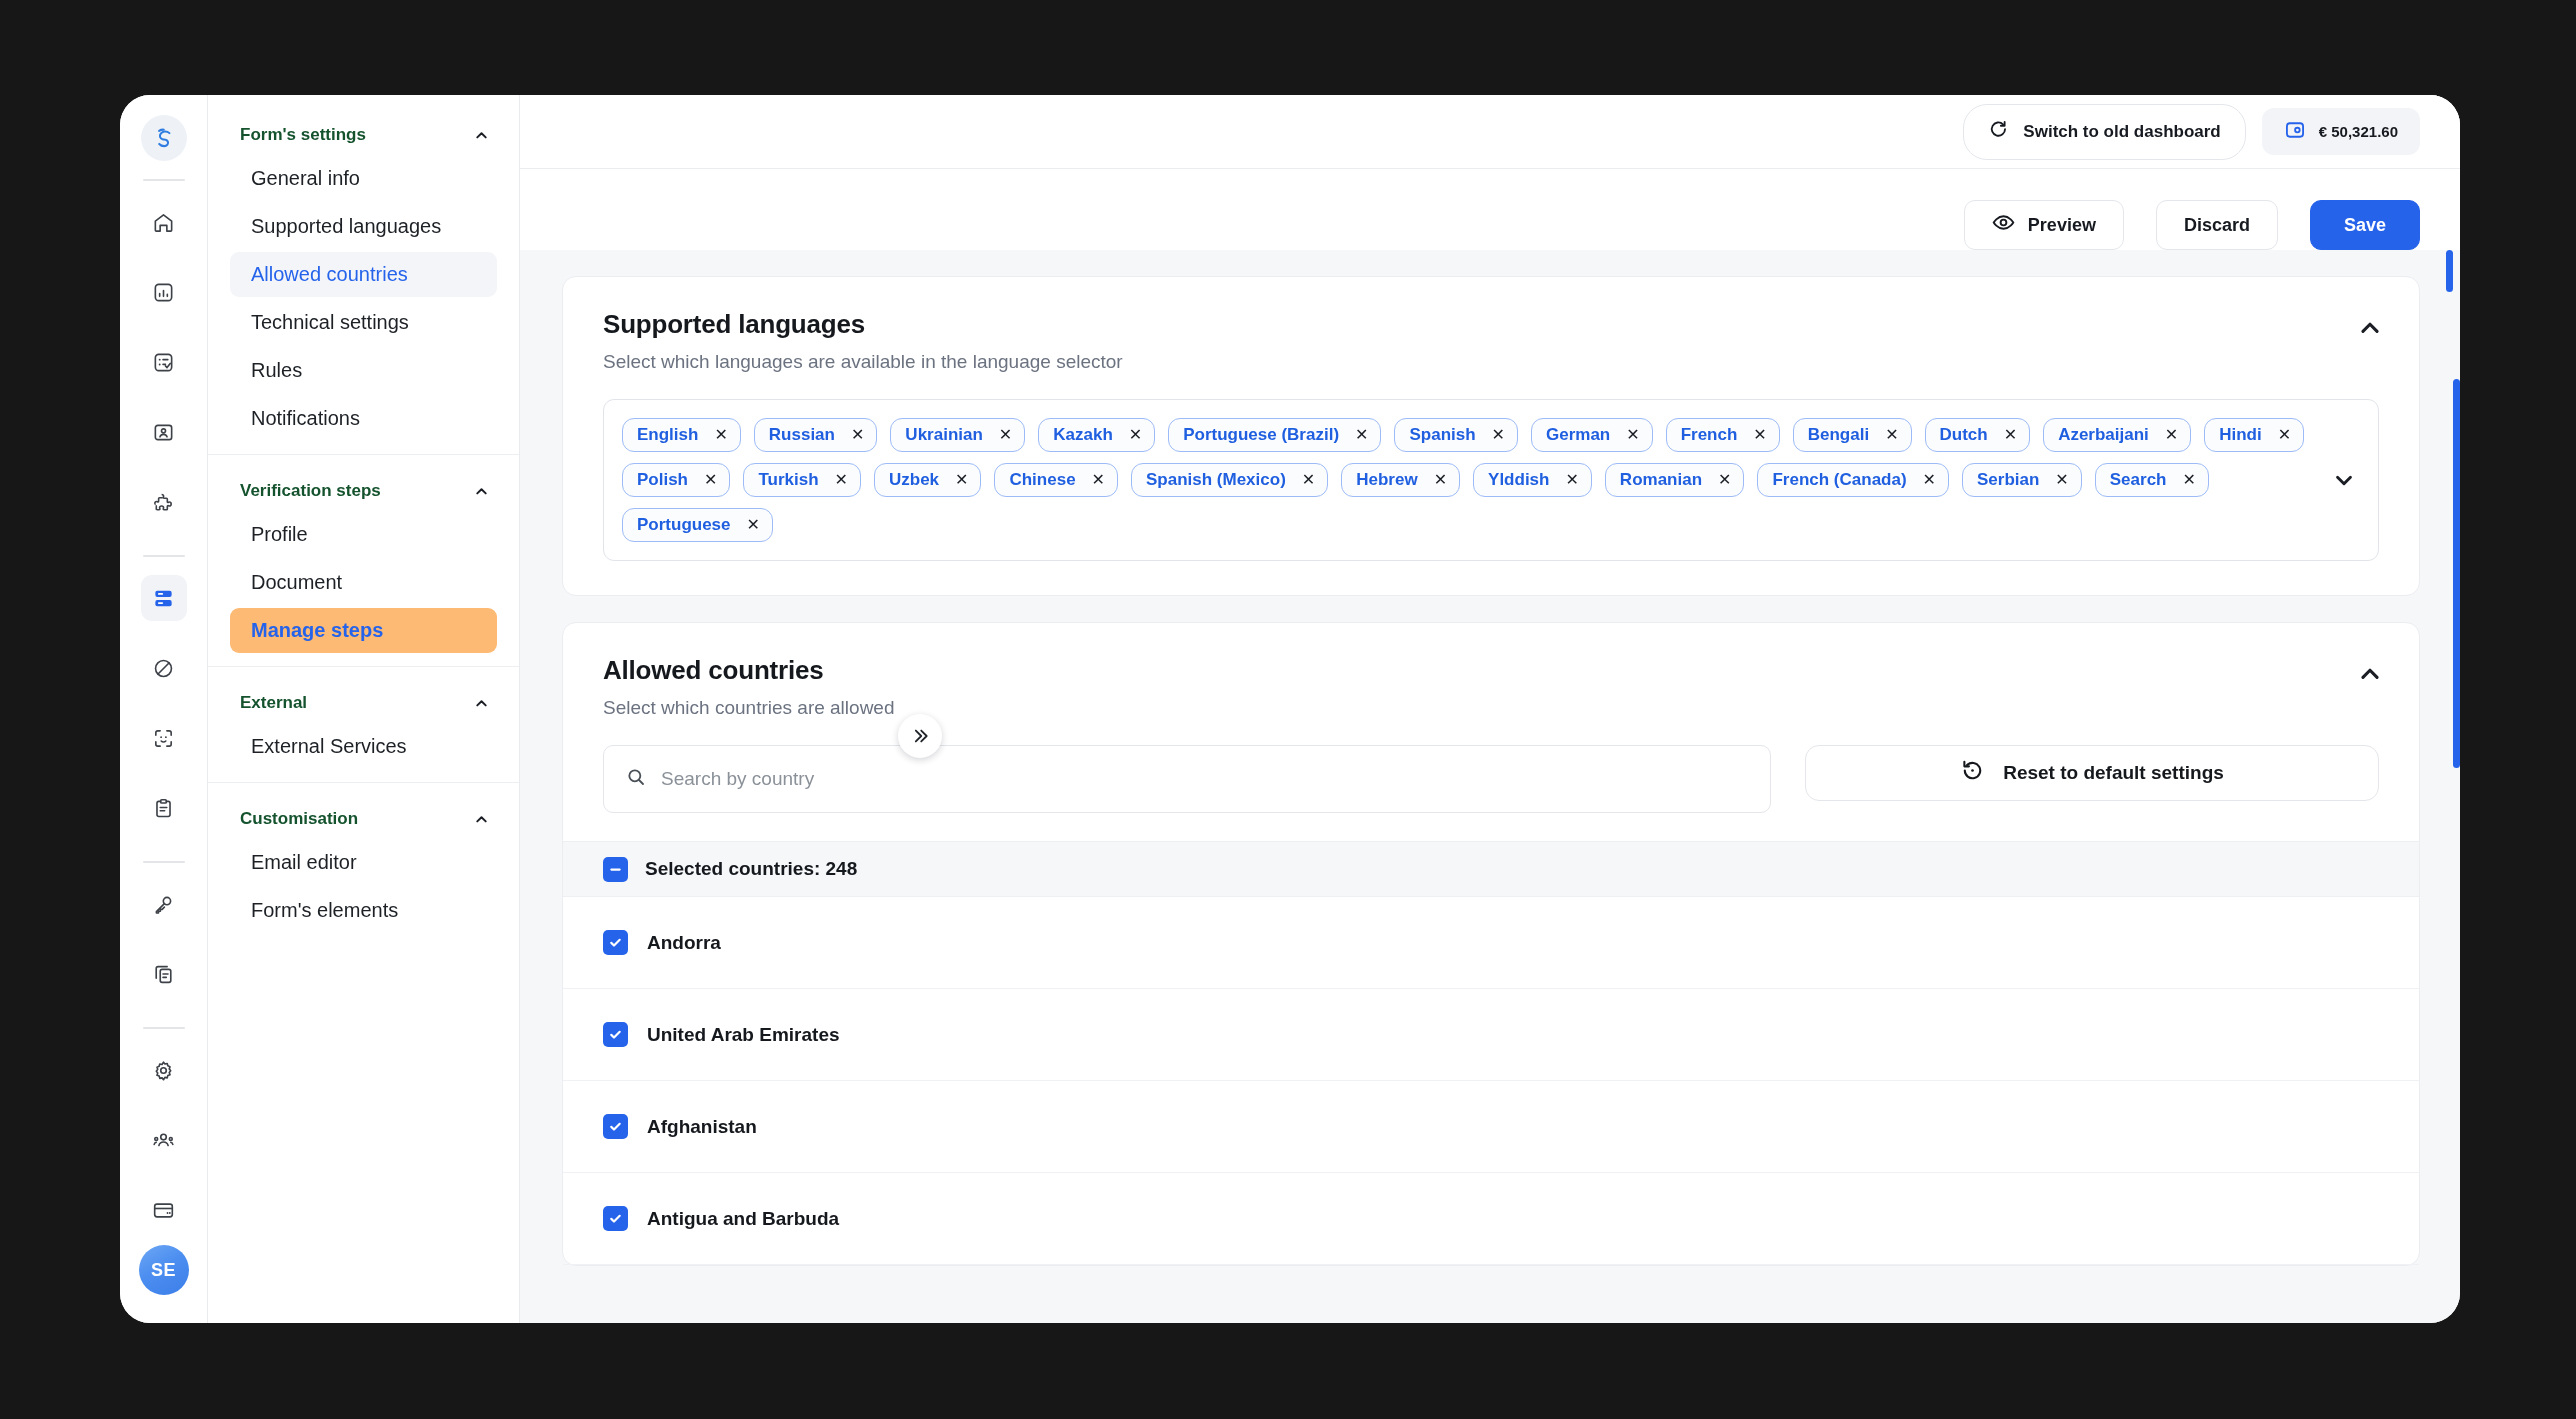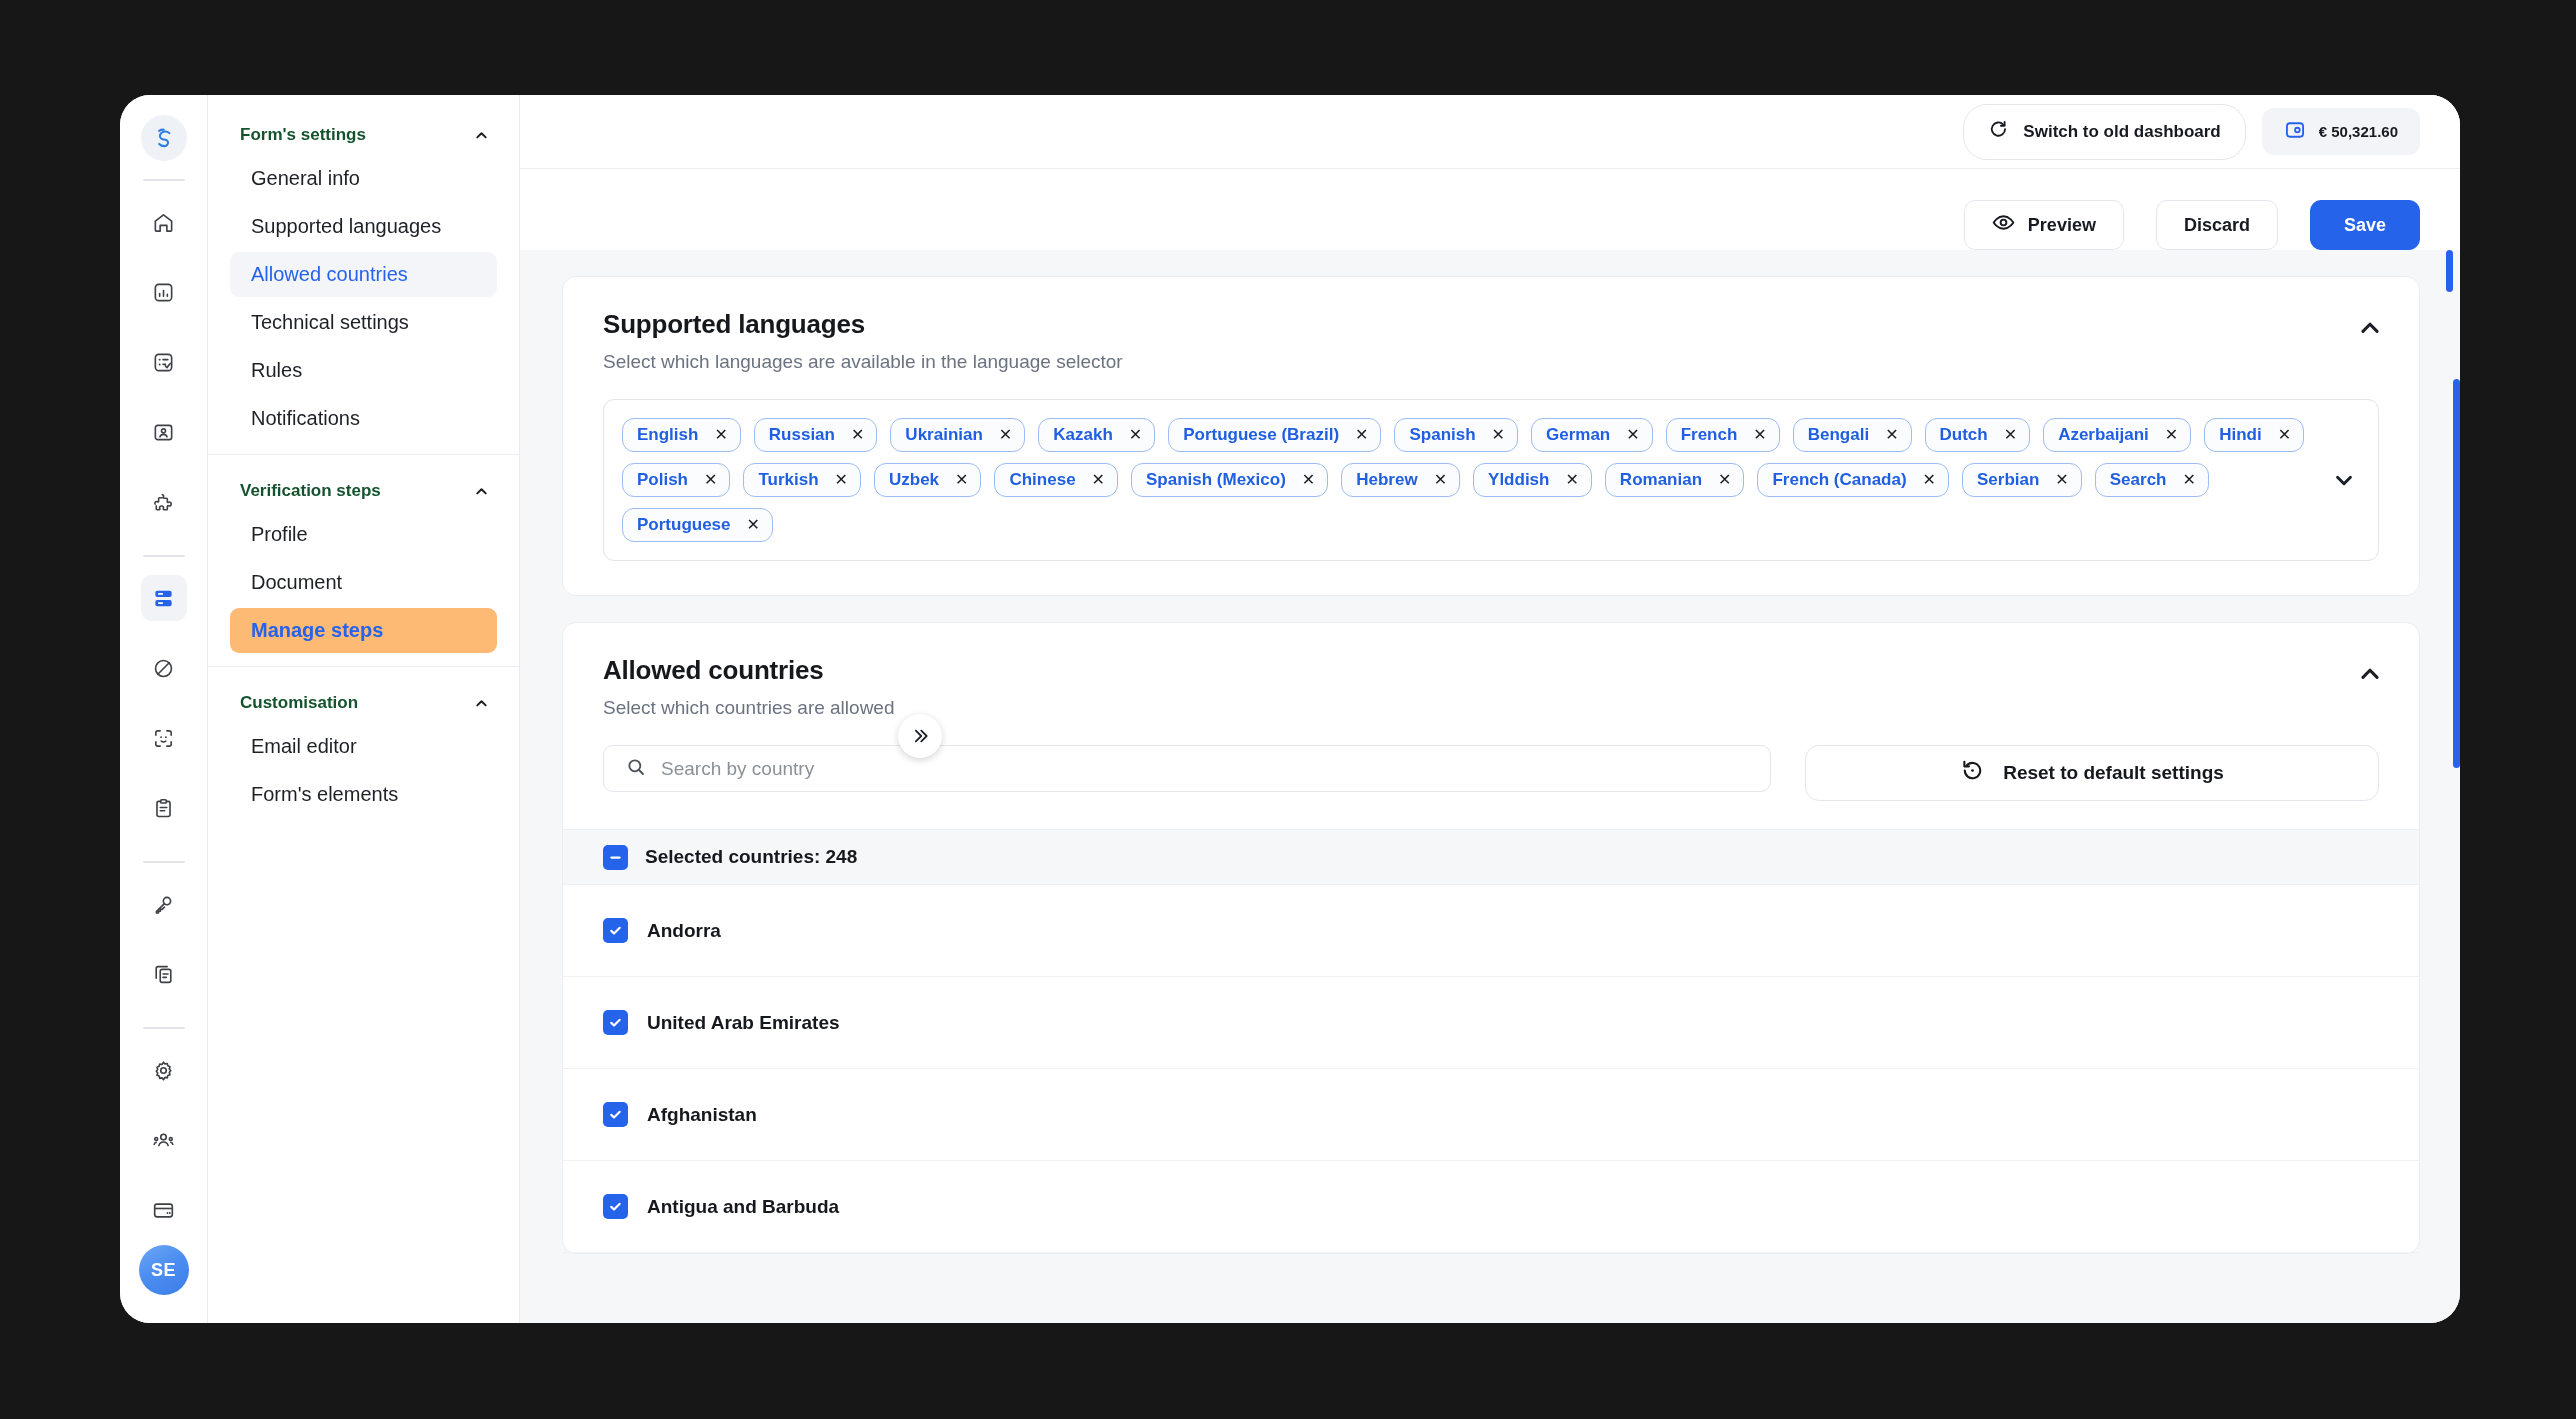--- a/index.html
+++ b/index.html
@@ -196,21 +196,21 @@
     transform: translateY(-50%);
     width: 24px; height: 24px; color: #1b1f25;
     display: flex; align-items: center; justify-content: center;
   }
 
   
   .ctry-tools {
     display: flex; gap: 34px; padding: 0 40px 28px 40px;
   }
   .search-field {
-    flex: 1 1 auto; height: 47px;
+    flex: 1 1 auto; height: 68px;
     border: 1.5px solid #e4e6eb; border-radius: 10px;
     display: flex; align-items: center; gap: 15px;
     padding: 0 22px;
     background: #ffffff;
   }
   .search-field input {
     border: none; outline: none; background: transparent;
     font-size: 19px; color: #1b1f25;
     font-family: "Liberation Sans", sans-serif;
     width: 100%;
@@ -427,20 +427,31 @@
           <svg class="chev" viewBox="0 0 16 16" fill="none" stroke="#1b1f25" stroke-width="2.1" stroke-linecap="round" stroke-linejoin="round">
               <path d="M3.5 10 8 5.6l4.5 4.4"></path>
             </svg>
         </span>
       </div>
       <div class="nav-item">Profile</div>
       <div class="nav-item">Document</div>
       <div class="nav-item selected-strong">Manage steps</div>
     </div>
 
+    <div class="nav-group">
+      <div class="group-header">
+        <span>External</span>
+        <span class="chev">
+          <svg class="chev" viewBox="0 0 16 16" fill="none" stroke="#1b1f25" stroke-width="2.1" stroke-linecap="round" stroke-linejoin="round">
+              <path d="M3.5 10 8 5.6l4.5 4.4"></path>
+            </svg>
+        </span>
+      </div>
+      <div class="nav-item">External Services</div>
+    </div>
 
     <div class="nav-group">
       <div class="group-header">
         <span>Customisation</span>
         <span class="chev">
           <svg class="chev" viewBox="0 0 16 16" fill="none" stroke="#1b1f25" stroke-width="2.1" stroke-linecap="round" stroke-linejoin="round">
               <path d="M3.5 10 8 5.6l4.5 4.4"></path>
             </svg>
         </span>
       </div>

